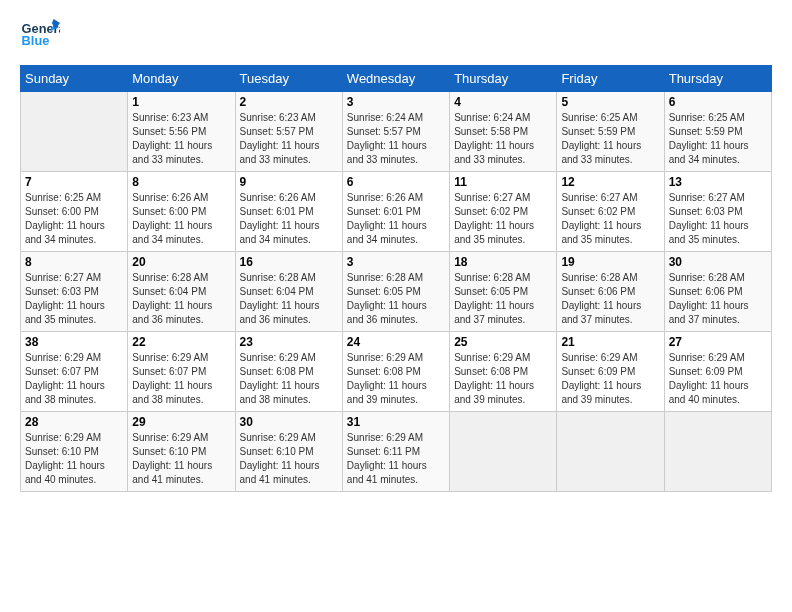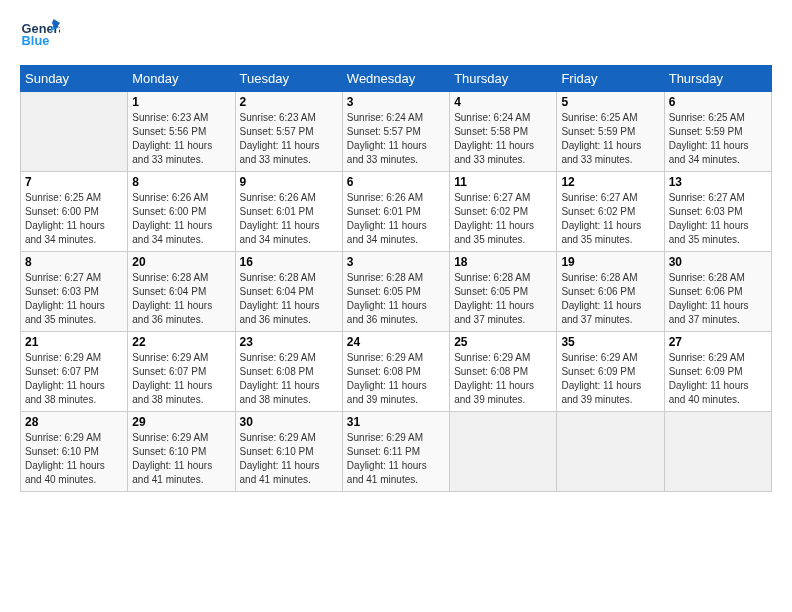--- a/index.html
+++ b/index.html
@@ -274,21 +274,21 @@
           <span class="day-num">30</span>
           <div class="day-info">
             <span>Sunrise: 6:28 AM</span><br>
             <span>Sunset: 6:06 PM</span><br>
             <span>Daylight: 11 hours and 37 minutes.</span>
           </div>
         </td>
         </tr>
         <tr>
           <td>
-          <span class="day-num">21</span>
+          <span class="day-num">38</span>
           <div class="day-info">
             <span>Sunrise: 6:29 AM</span><br>
             <span>Sunset: 6:07 PM</span><br>
             <span>Daylight: 11 hours and 38 minutes.</span>
           </div>
         </td>
           <td>
           <span class="day-num">22</span>
           <div class="day-info">
             <span>Sunrise: 6:29 AM</span><br>
@@ -314,21 +314,21 @@
         </td>
           <td>
           <span class="day-num">25</span>
           <div class="day-info">
             <span>Sunrise: 6:29 AM</span><br>
             <span>Sunset: 6:08 PM</span><br>
             <span>Daylight: 11 hours and 39 minutes.</span>
           </div>
         </td>
           <td>
-          <span class="day-num">35</span>
+          <span class="day-num">21</span>
           <div class="day-info">
             <span>Sunrise: 6:29 AM</span><br>
             <span>Sunset: 6:09 PM</span><br>
             <span>Daylight: 11 hours and 39 minutes.</span>
           </div>
         </td>
           <td>
           <span class="day-num">27</span>
           <div class="day-info">
             <span>Sunrise: 6:29 AM</span><br>

